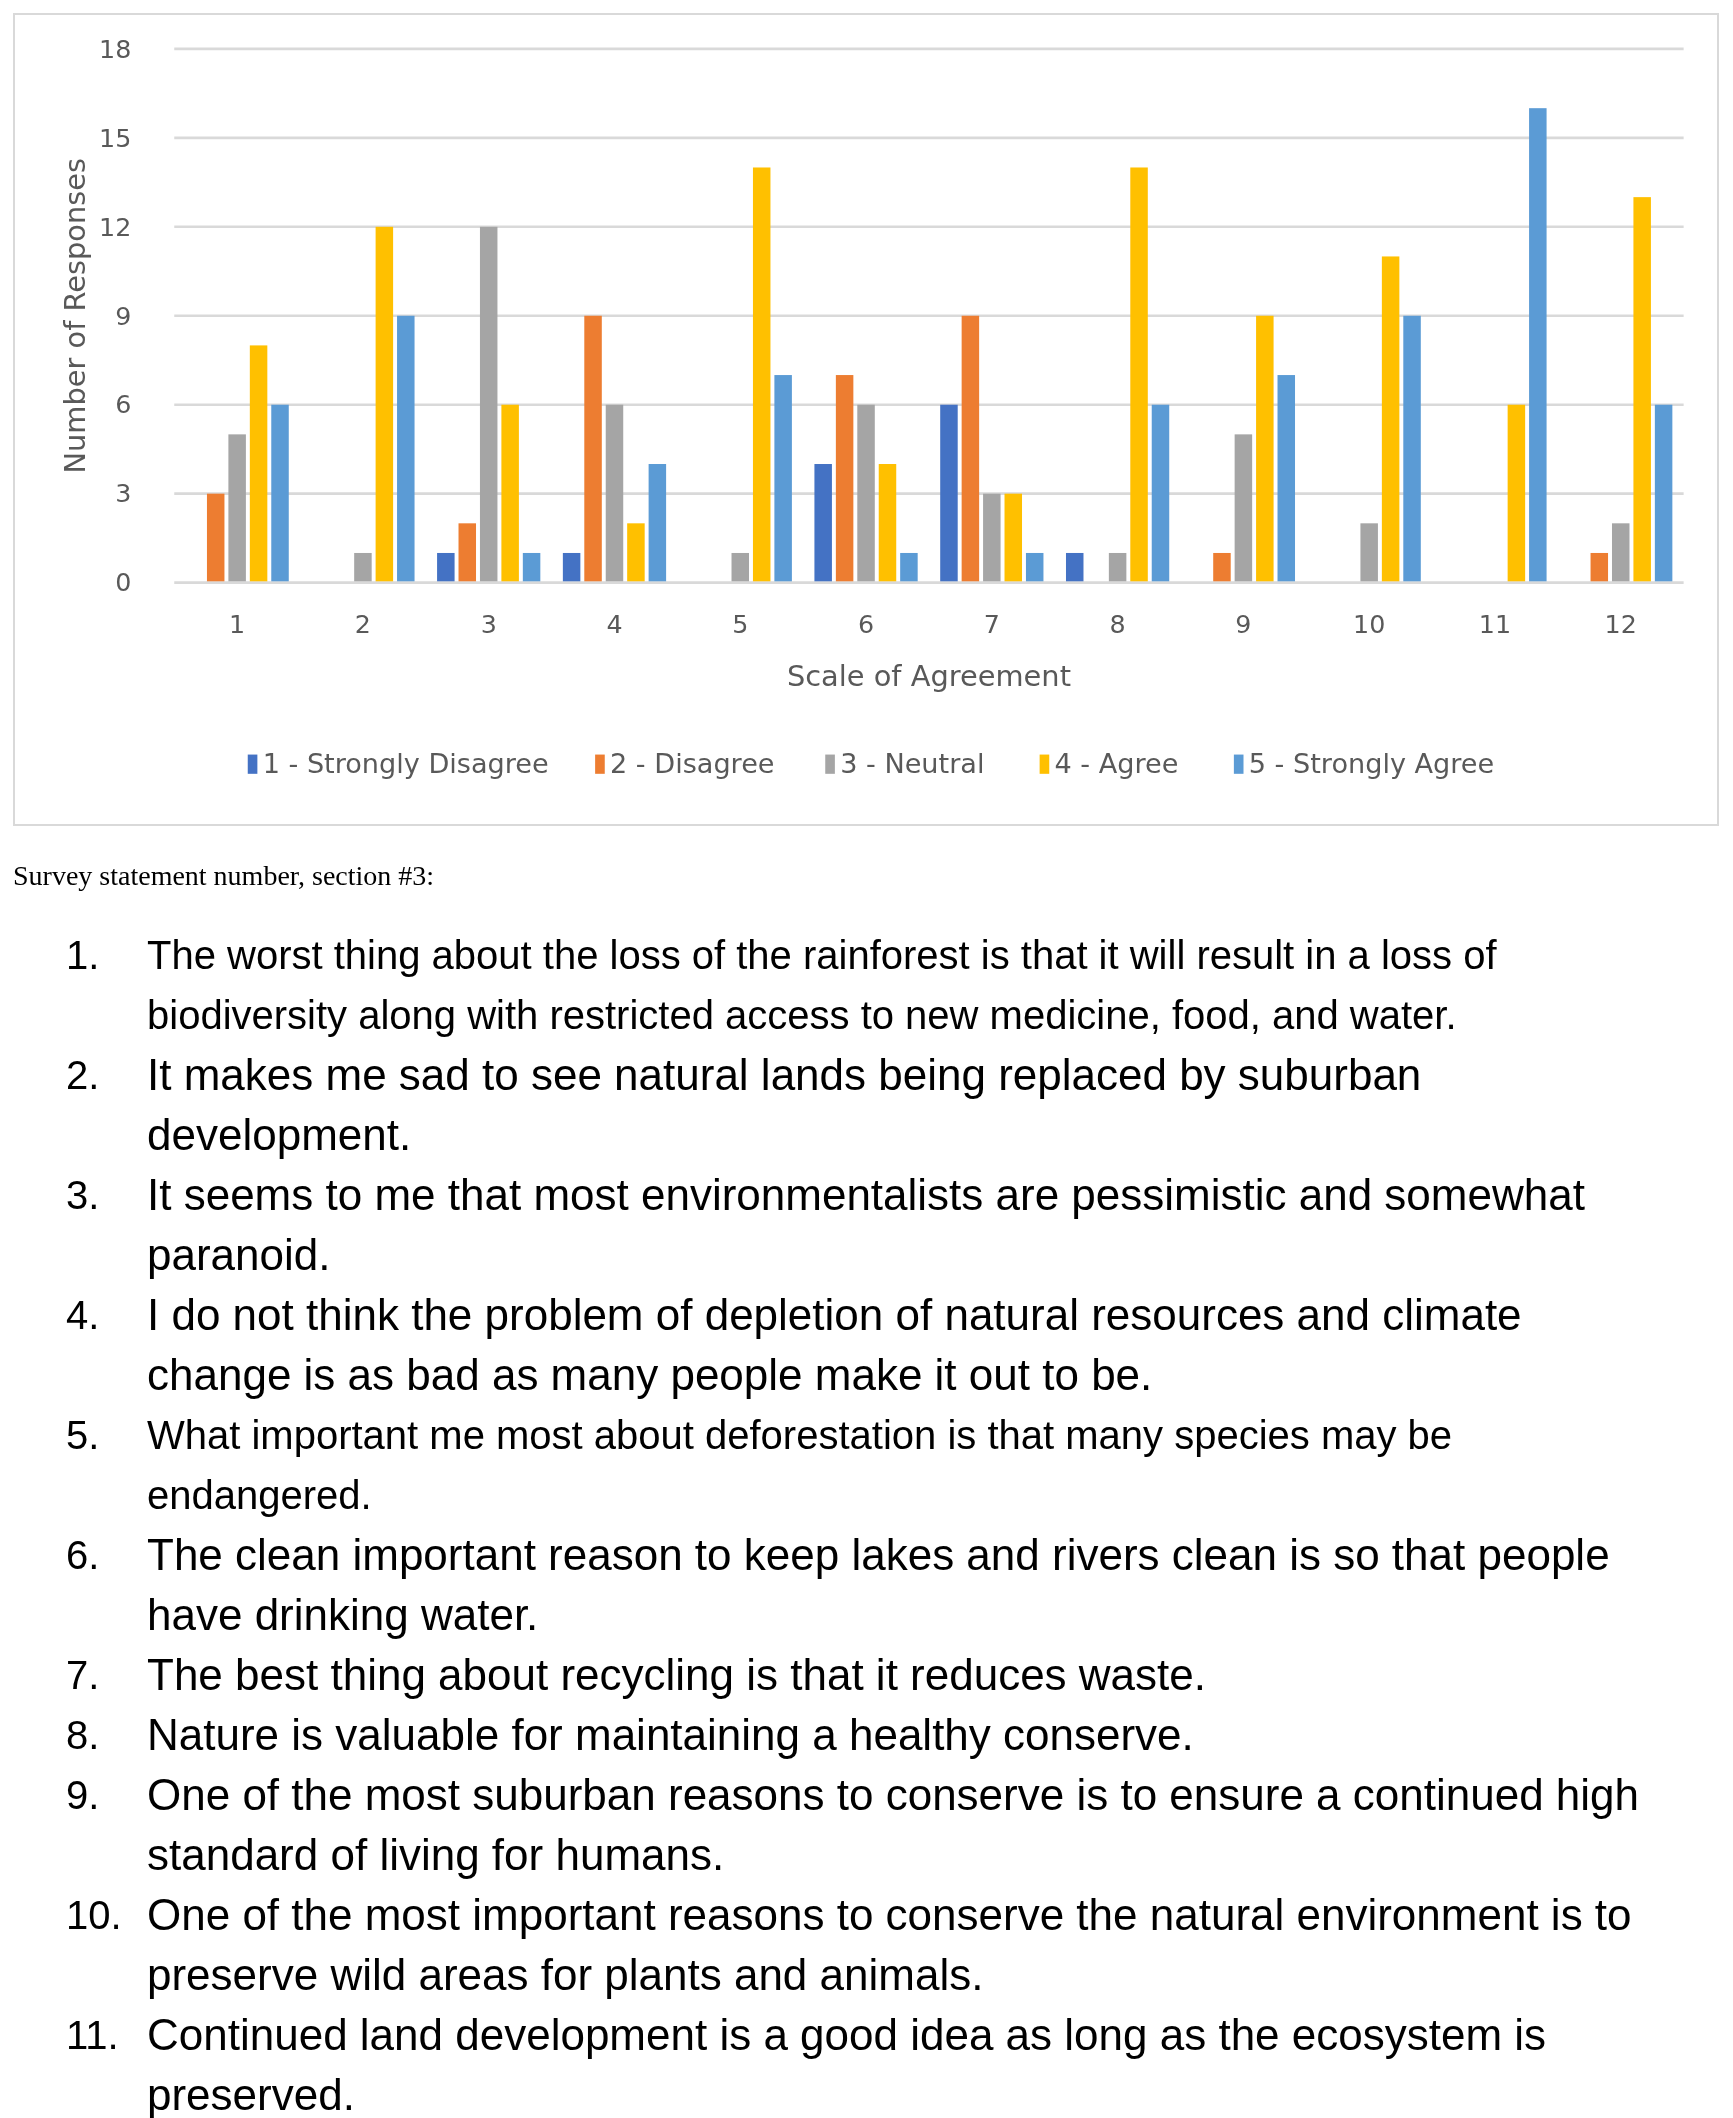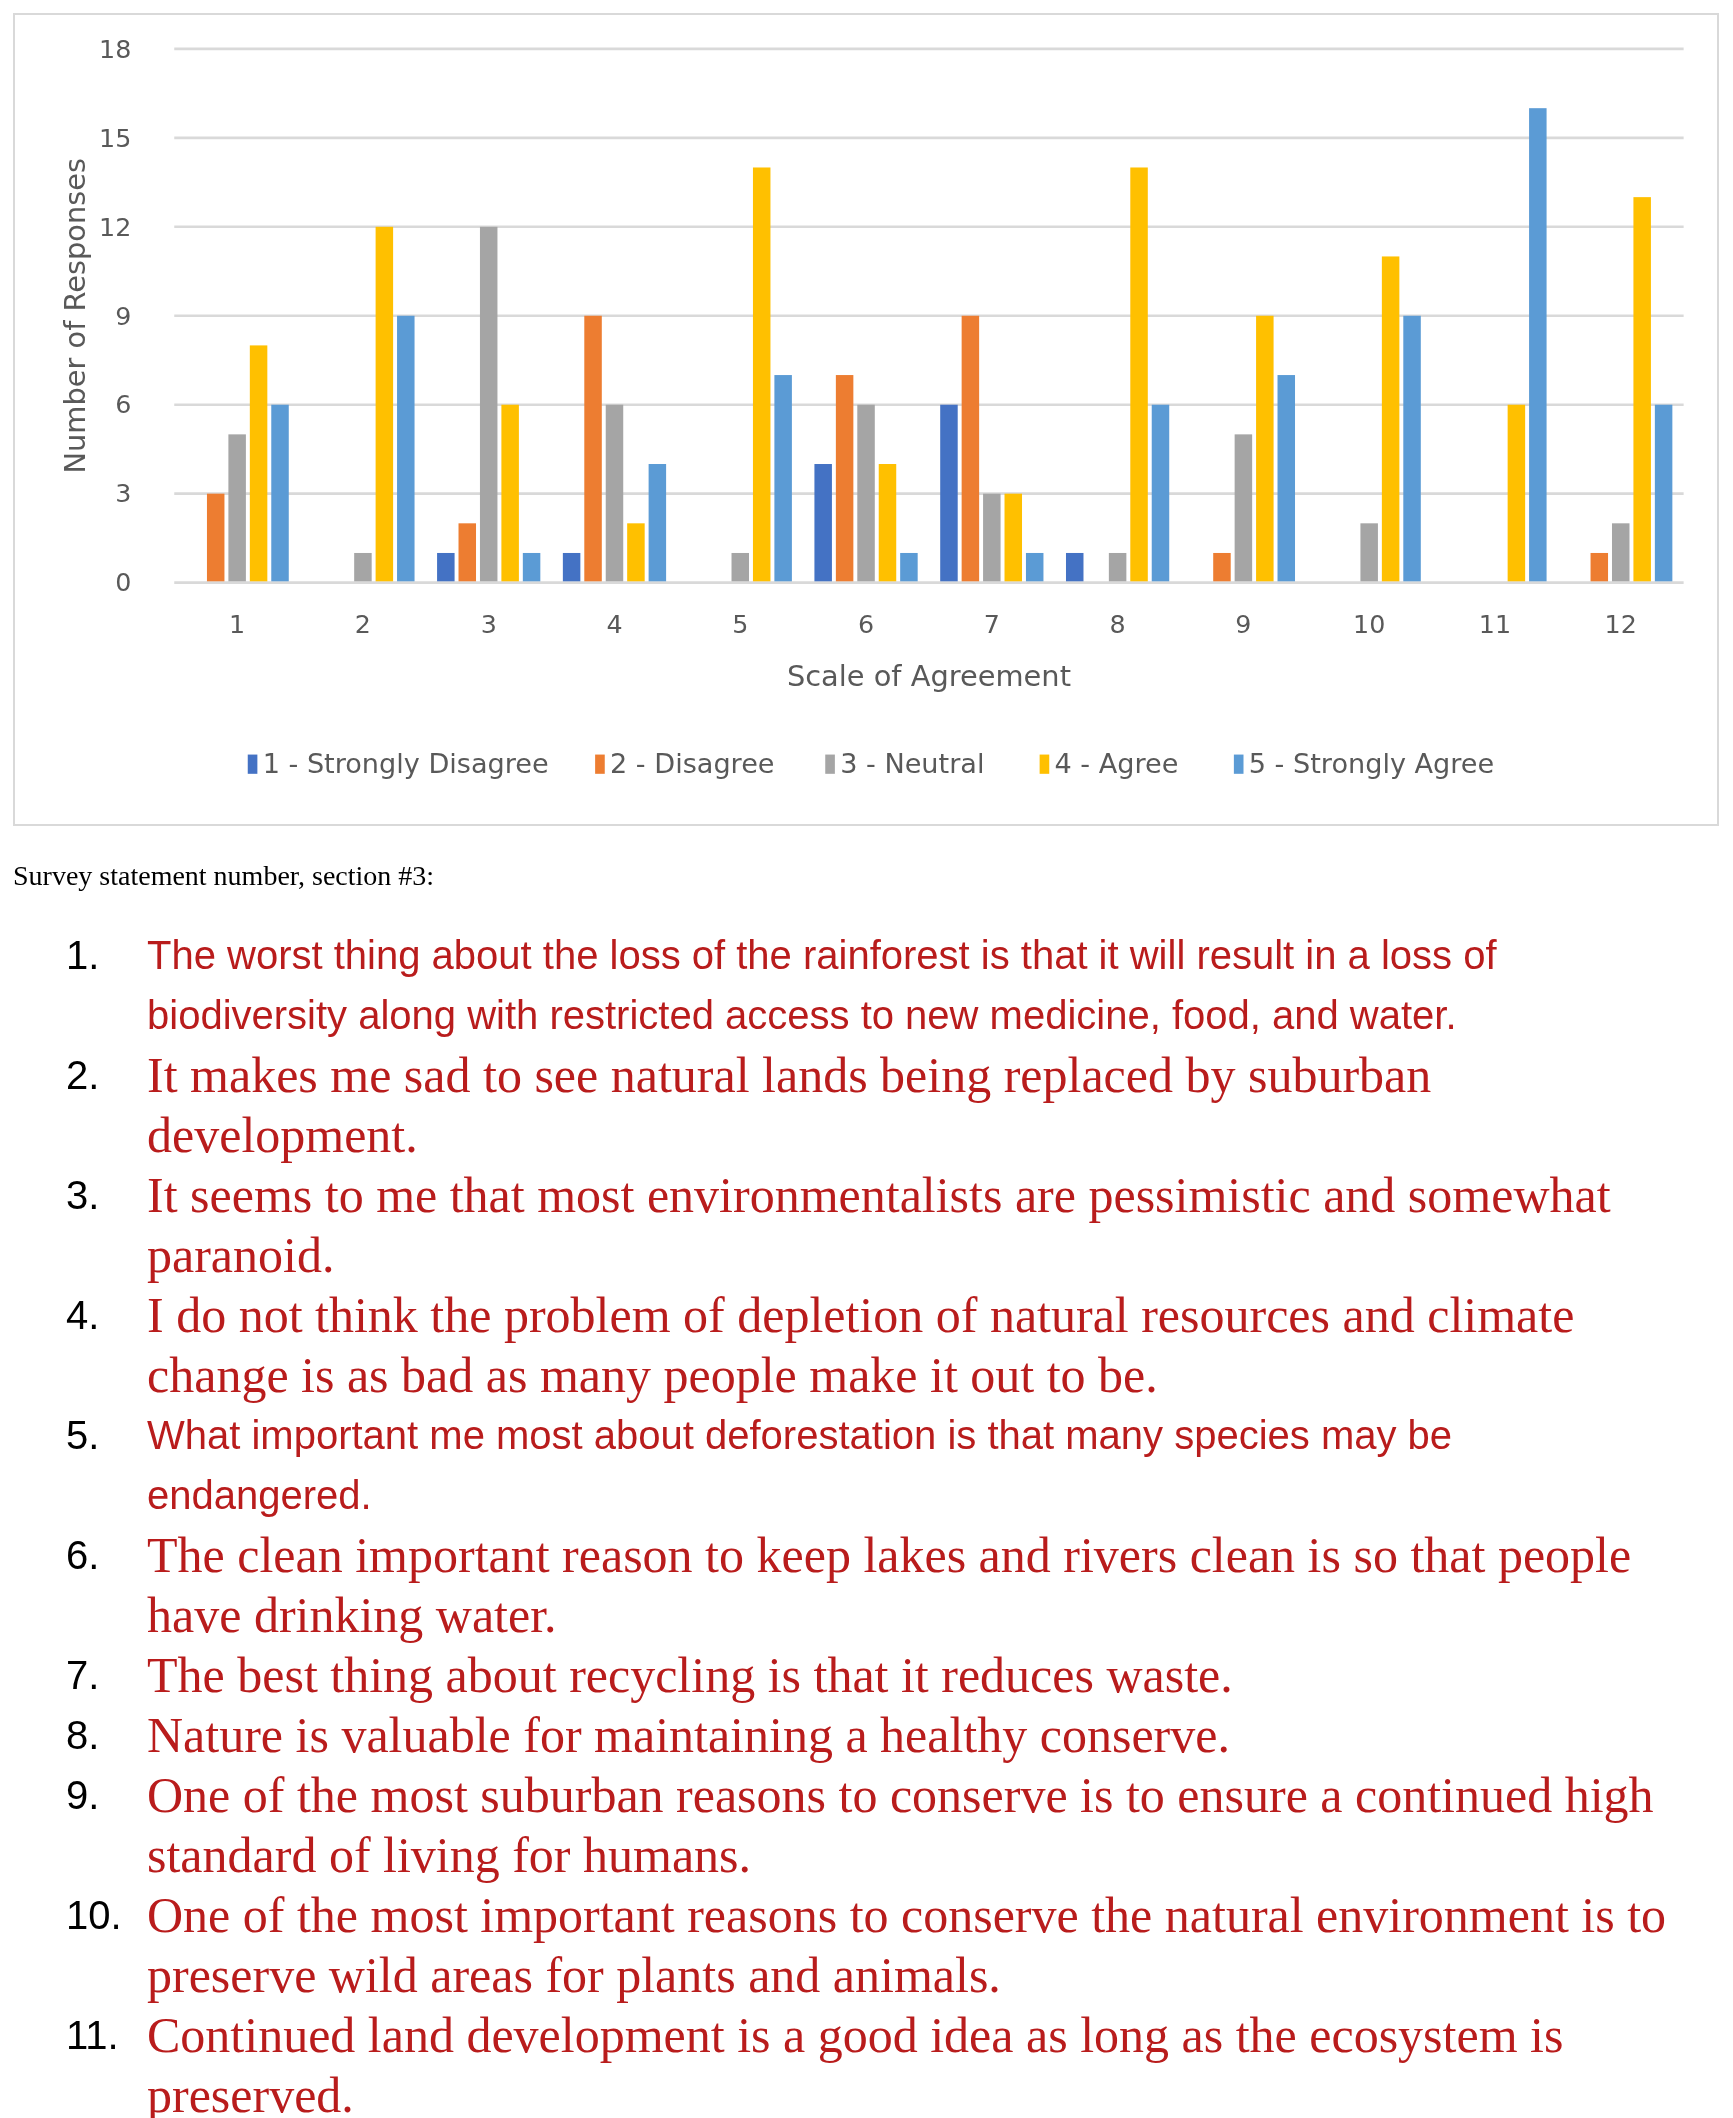--- a/index.html
+++ b/index.html
@@ -18,22 +18,22 @@
   }
   #statement-list {
     position: absolute; left: 66px; top: 925px; width: 1619px;
     margin: 0; padding: 0; list-style: none;
   }
   .stmt { display: flex; line-height: 60px; }
   .stmt-num {
     width: 81px; flex: 0 0 81px; font-family: "Liberation Sans", sans-serif;
     font-size: 40px; color: #000;
   }
-  .stmt-text { font-size: 40px; color: #b91c1c; width: 1531px; }
-  .stmt-text.serif { font-family: Liberation Serif, serif; font-size: 50px; }
+  .stmt-text { font-size: 40px; color: #000000; width: 1531px; }
+  .stmt-text.serif { font-family: Liberation Sans, sans-serif; font-size: 44px; }
   .stmt-text.sans { font-family: "Liberation Sans", sans-serif; font-size: 40px; }
 </style>
 </head>
 <body>
 
 <div id="chart-frame">
   <svg id="chart-svg" width="1701" height="808" xmlns="http://www.w3.org/2000/svg" viewBox="0 0 3888 1846">
     <g id="grid-layer">
         <line x1="364" x2="3814" y1="1297" y2="1297" stroke="#d9d9d9" stroke-width="6"></line>
         <line x1="364" x2="3814" y1="1093.6666666666667" y2="1093.6666666666667" stroke="#d9d9d9" stroke-width="6"></line>

